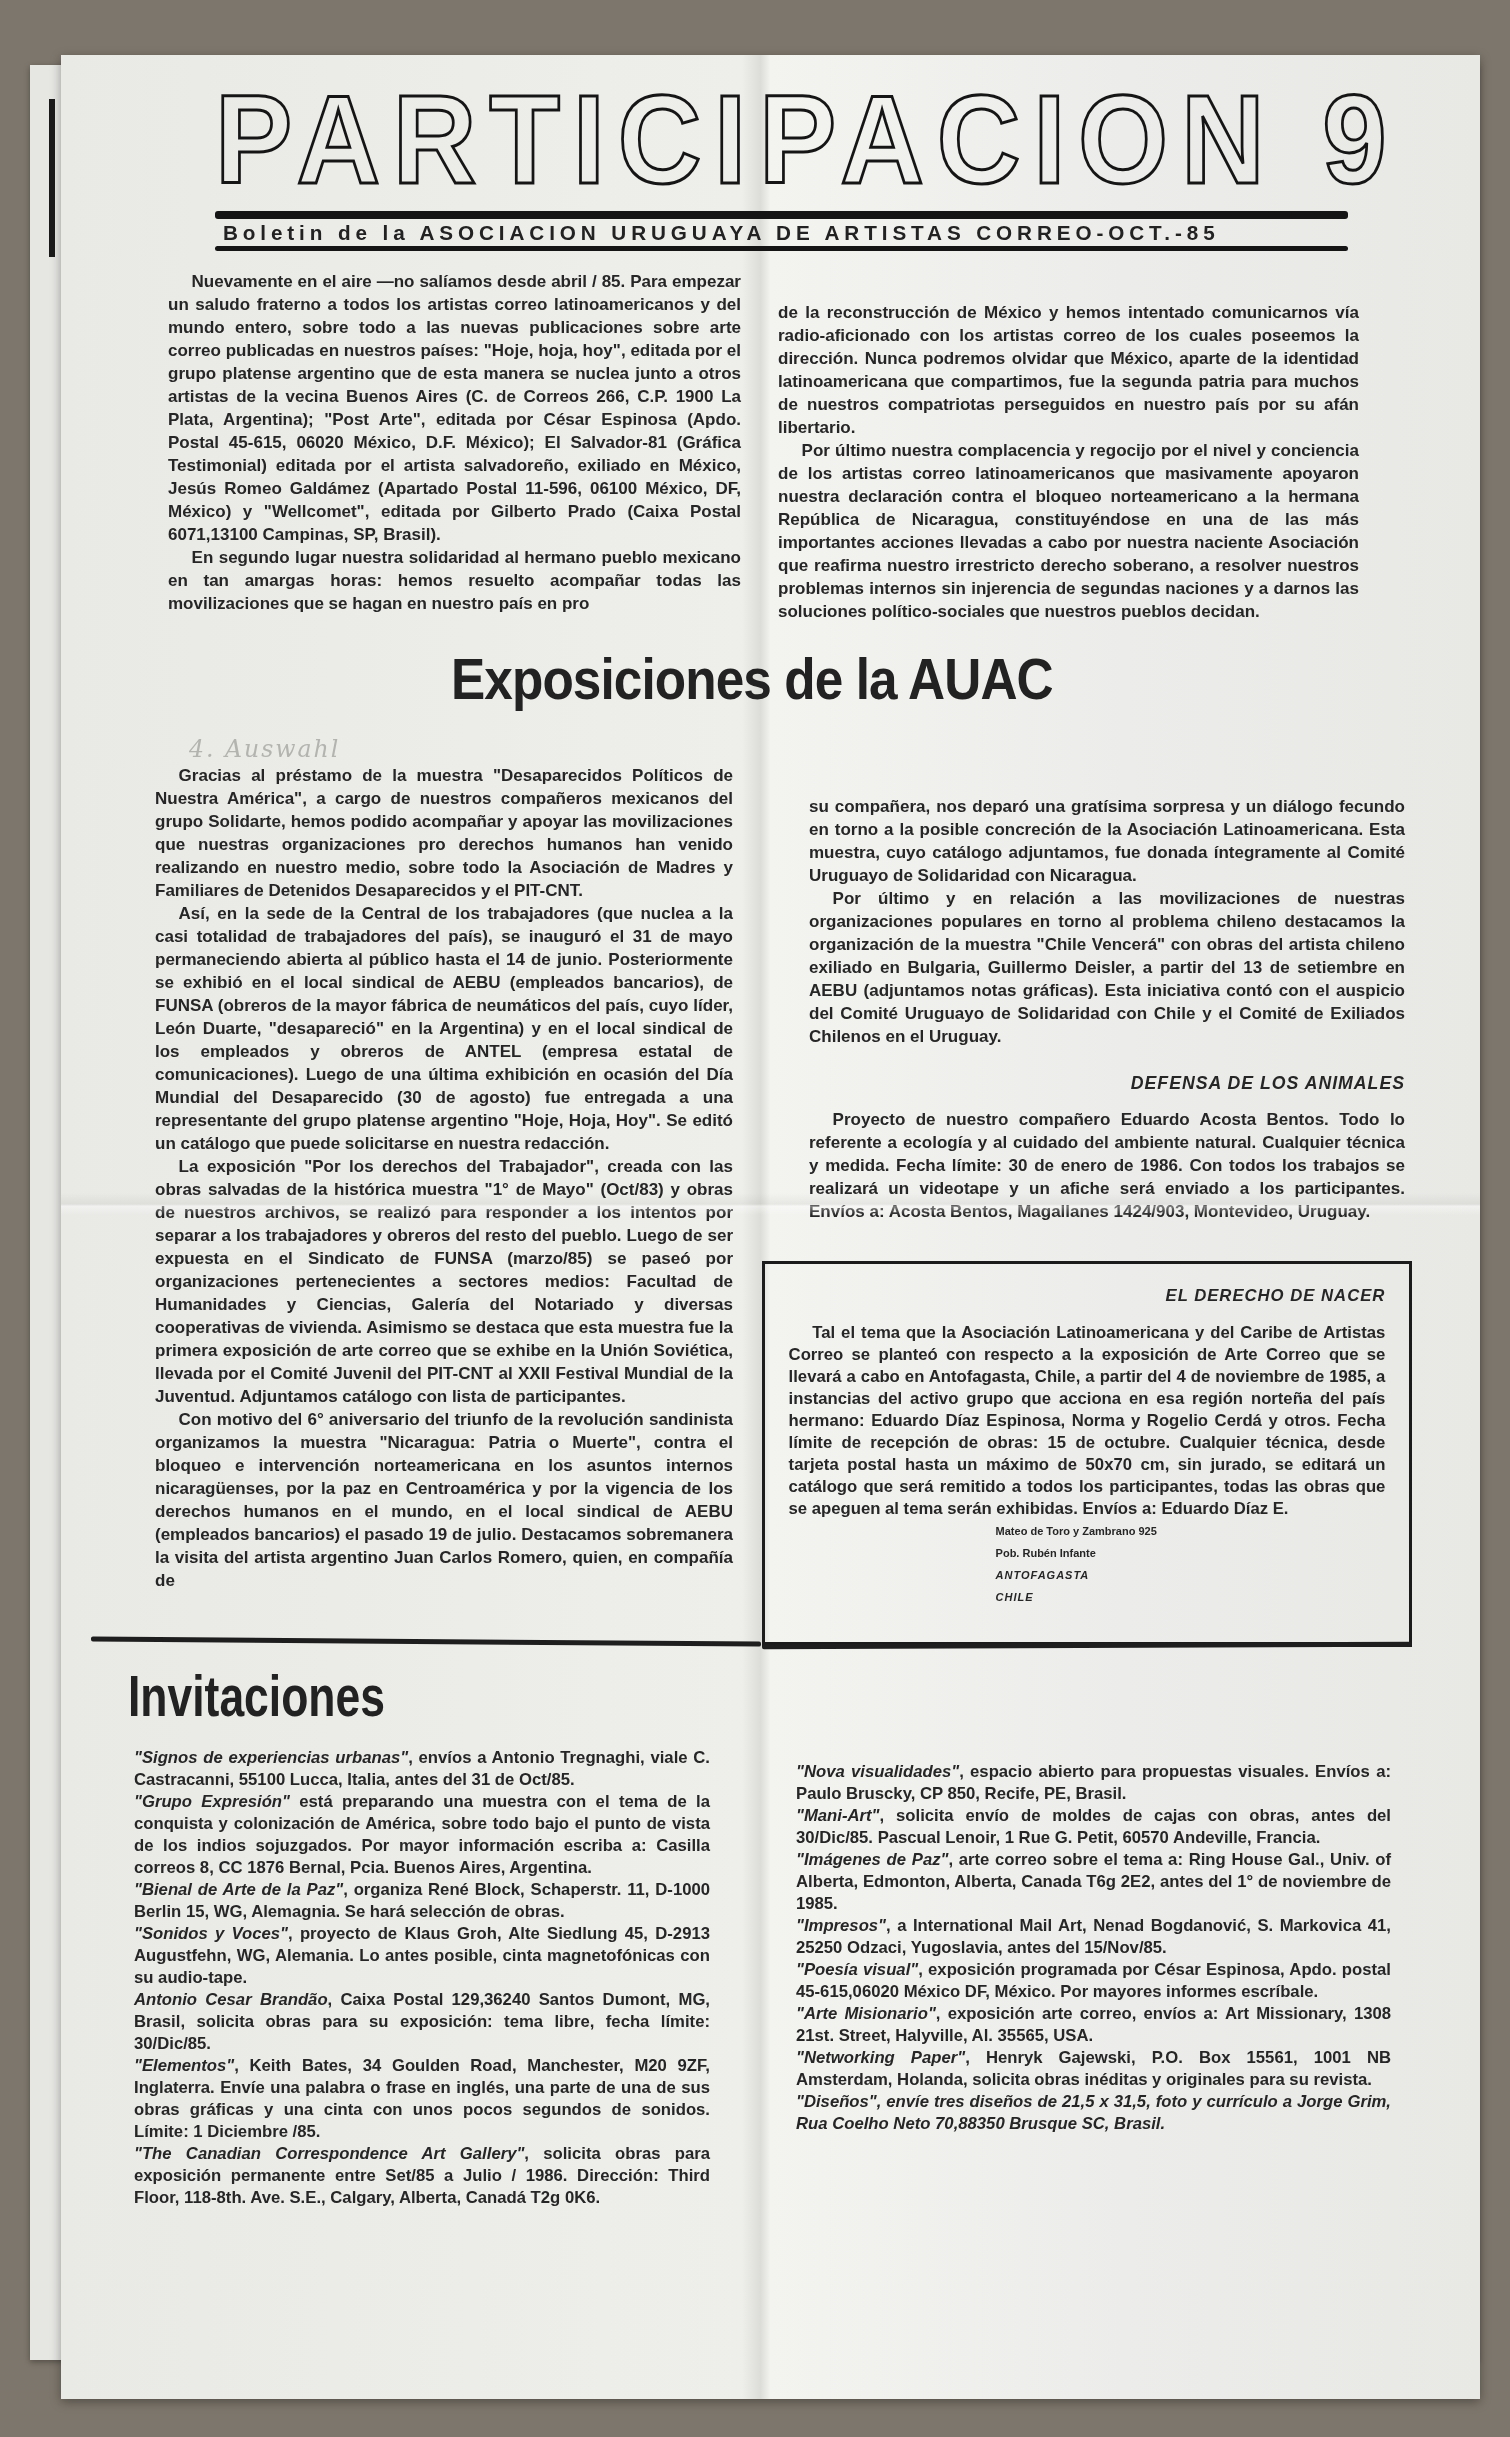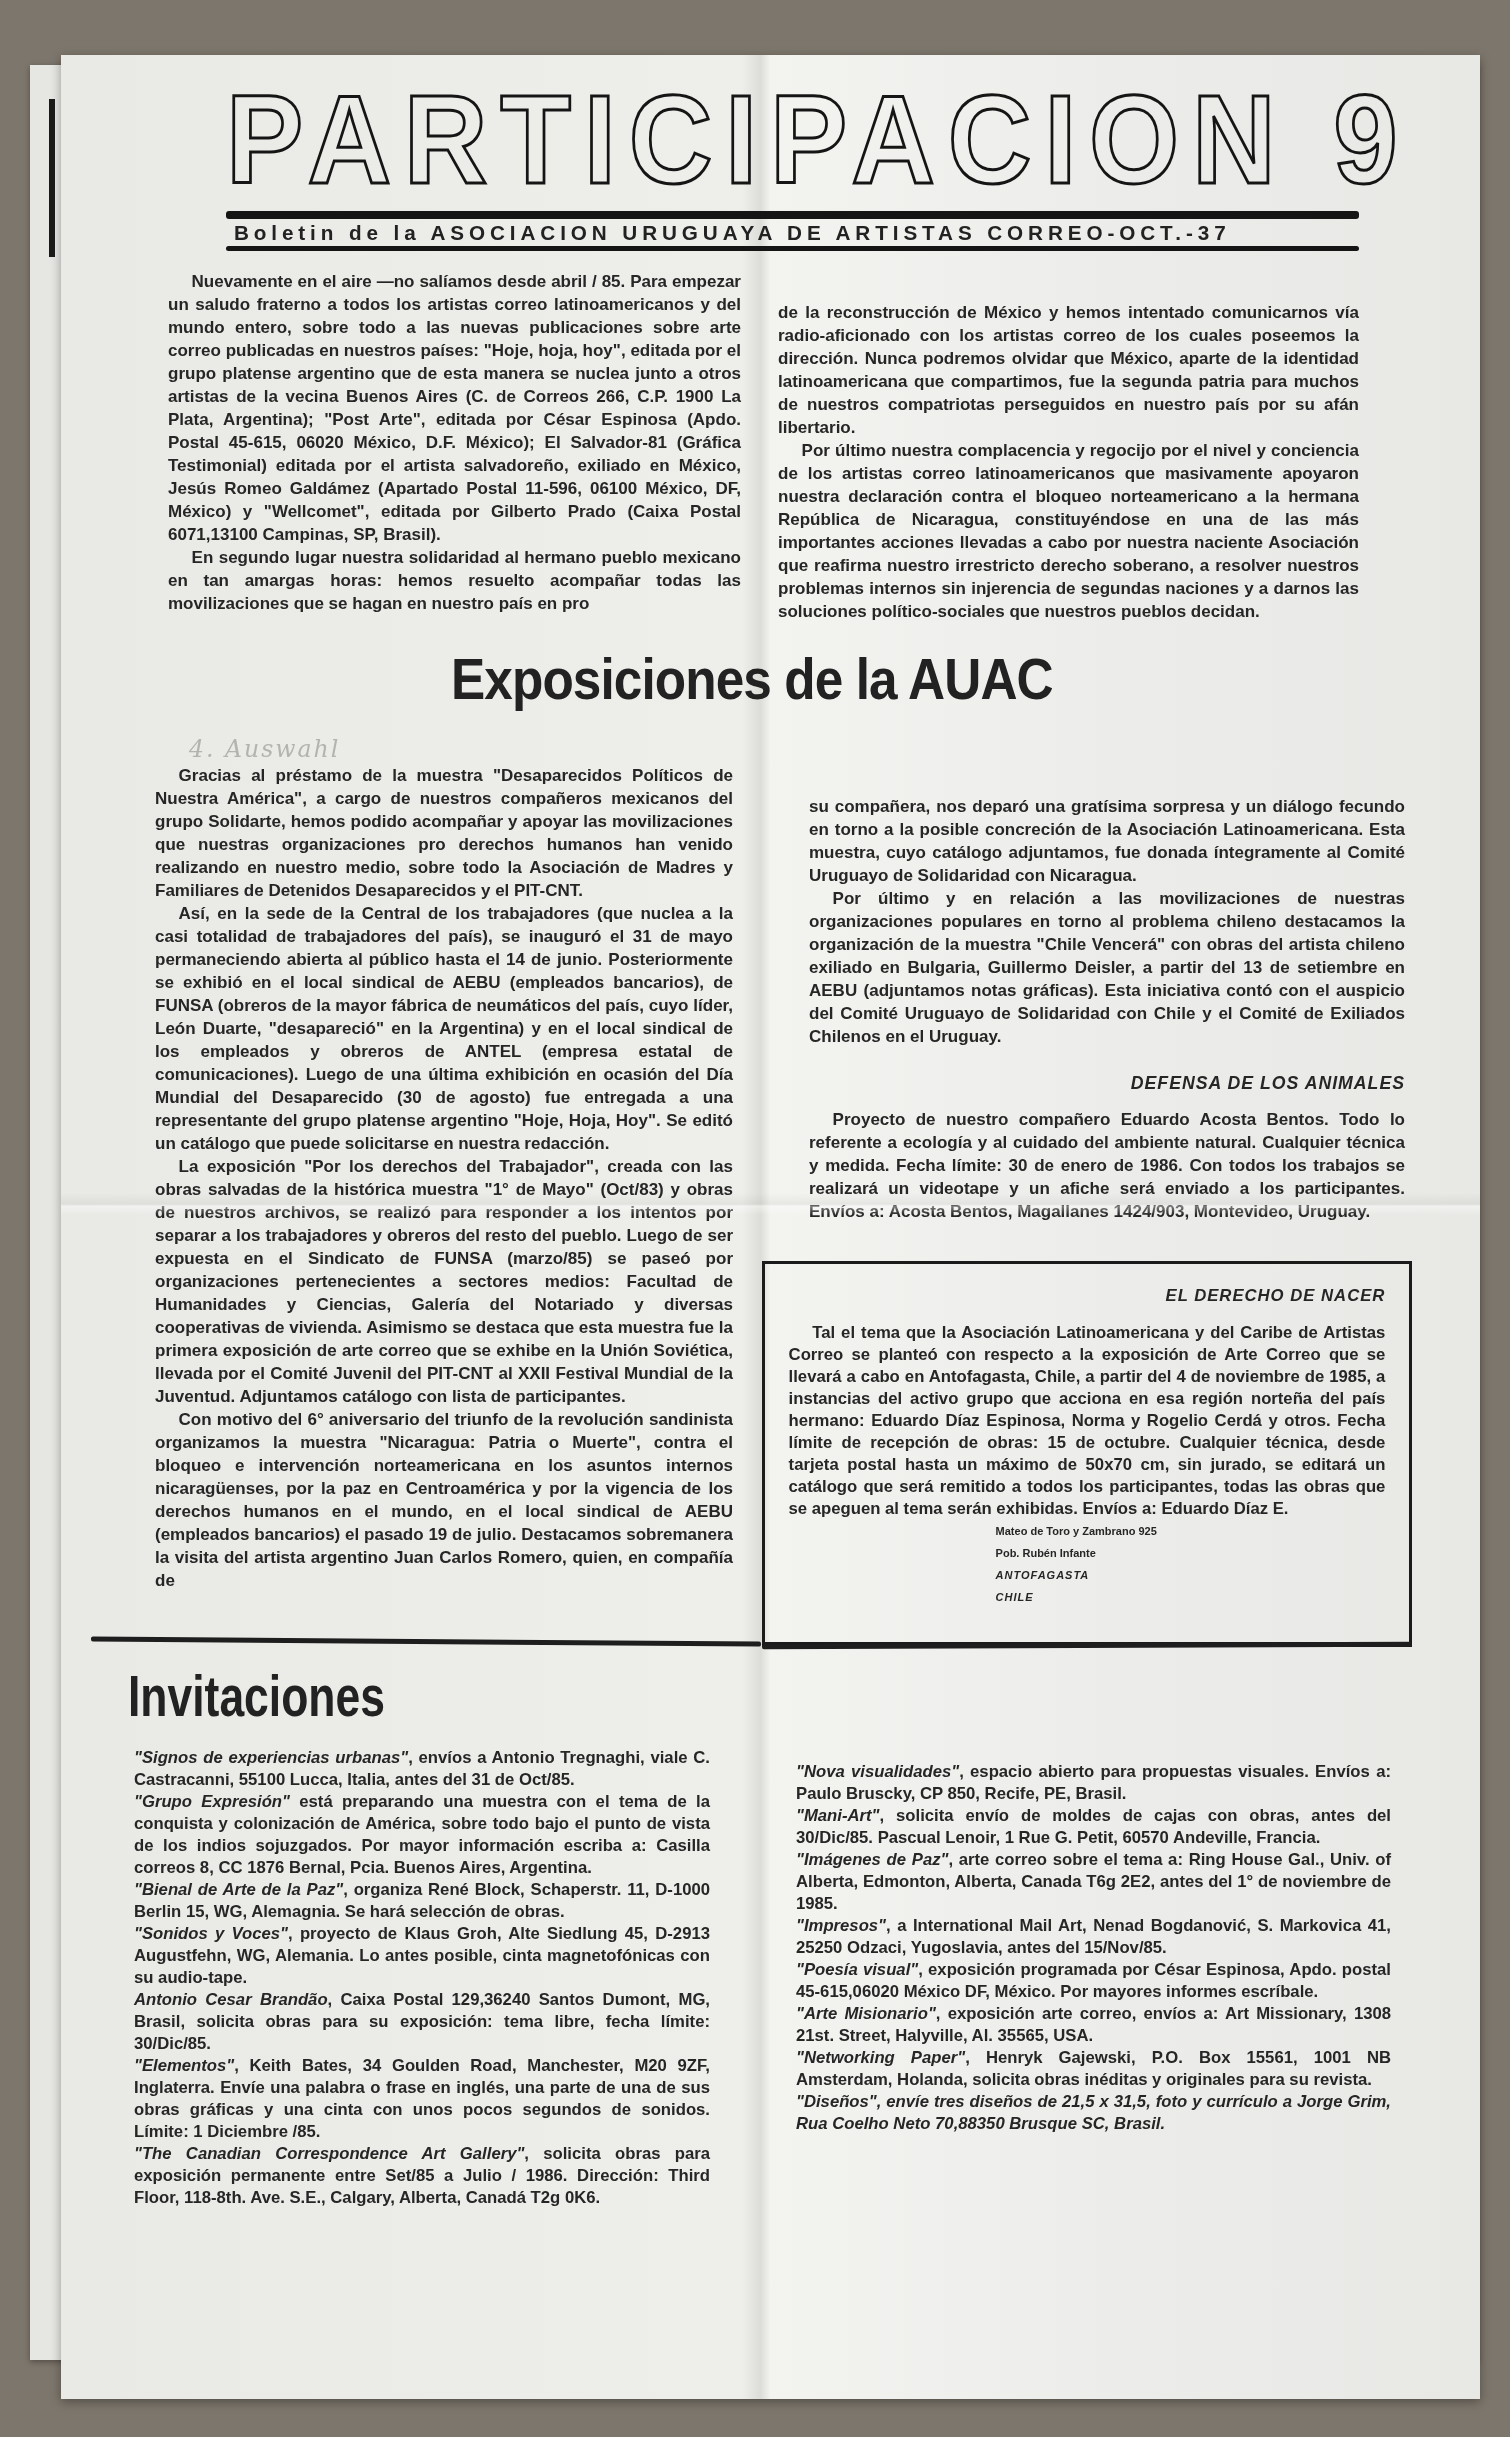--- a/index.html
+++ b/index.html
@@ -20,21 +20,21 @@
     background: linear-gradient(90deg, #e9e9e6 0%, #eeeeeb 48%, #dcdcd8 49.3%, #f3f3f0 50%, #ececea 75%, #e8e8e5 100%);
     box-shadow: 0 3px 9.9px rgba(0,0,0,0.35);
     color: #1c1c1c;
   }
   .sheet::after {
     content: ""; position: absolute; left: 0; right: 0; top: 1138px; height: 21.7px;
     background: linear-gradient(180deg, rgba(0,0,0,0) 0%, rgba(0,0,0,0.05) 50%, rgba(255,255,255,0.4) 60%, rgba(0,0,0,0) 100%);
     pointer-events: none;
   }
   
-  .masthead { position: absolute; left: 165px; top: 15.8px; width: 1133px; }
+  .masthead { position: absolute; left: 154px; top: 15.8px; width: 1133px; }
   .masthead-title {
     font-family: "Liberation Sans", sans-serif; font-weight: bold;
     font-size: 126px; letter-spacing: 13.8px; line-height: 138px;
     color: transparent; -webkit-text-stroke: 3px #151515;
     transform: scaleX(0.92); transform-origin: left;
     white-space: nowrap;
   }
   .masthead-rule { height: 7.9px; background: #151515; border-radius: 3px; margin-top: 2px; }
   .masthead-sub {
     font-size: 20.7px; letter-spacing: 4.9px; font-weight: bold; color: #222;
@@ -74,21 +74,21 @@
 
 <div class="backsheet">
   <div class="edge-mark"></div>
 </div>
 
 <div class="sheet">
 
   <div class="masthead">
     <div class="masthead-title">PARTICIPACION 9</div>
     <div class="masthead-rule"></div>
-    <div class="masthead-sub">Boletin de la ASOCIACION URUGUAYA DE ARTISTAS CORREO-OCT.-37</div>
+    <div class="masthead-sub">Boletin de la ASOCIACION URUGUAYA DE ARTISTAS CORREO-OCT.-85</div>
     <div class="masthead-rule thin"></div>
   </div>
 
   <div class="col" style="left:99px; top:215px; width:573px;margin-left:8px;">
     <p>Nuevamente en el aire —no salíamos desde abril / 85. Para empezar un saludo fraterno a todos los artistas correo latinoamericanos y del mundo entero, sobre todo a las nuevas publicaciones sobre arte correo publicadas en nuestros países: "Hoje, hoja, hoy", editada por el grupo platense argentino que de esta manera se nuclea junto a otros artistas de la vecina Buenos Aires (C. de Correos 266, C.P. 1900 La Plata, Argentina); "Post Arte", editada por César Espinosa (Apdo. Postal 45-615, 06020 México, D.F. México); El Salvador-81 (Gráfica Testimonial) editada por el artista salvadoreño, exiliado en México, Jesús Romeo Galdámez (Apartado Postal 11-596, 06100 México, DF, México) y "Wellcomet", editada por Gilberto Prado (Caixa Postal 6071,13100 Campinas, SP, Brasil).</p>
     <p>En segundo lugar nuestra solidaridad al hermano pueblo mexicano en tan amargas horas: hemos resuelto acompañar todas las movilizaciones que se hagan en nuestro país en pro</p>
   </div>
   <div class="col" style="left:717px; top:207px; width:581px;">
     <p class="noindent">de la reconstrucción de México y hemos intentado comunicarnos vía radio-aficionado con los artistas correo de los cuales poseemos la dirección. Nunca podremos olvidar que México, aparte de la identidad latinoamericana que compartimos, fue la segunda patria para muchos de nuestros compatriotas perseguidos en nuestro país por su afán libertario.</p>
     <p>Por último nuestra complacencia y regocijo por el nivel y conciencia de los artistas correo latinoamericanos que masivamente apoyaron nuestra declaración contra el bloqueo norteamericano a la hermana República de Nicaragua, constituyéndose en una de las más importantes acciones llevadas a cabo por nuestra naciente Asociación que reafirma nuestro irrestricto derecho soberano, a resolver nuestros problemas internos sin injerencia de segundas naciones y a darnos las soluciones político-sociales que nuestros pueblos decidan.</p>

